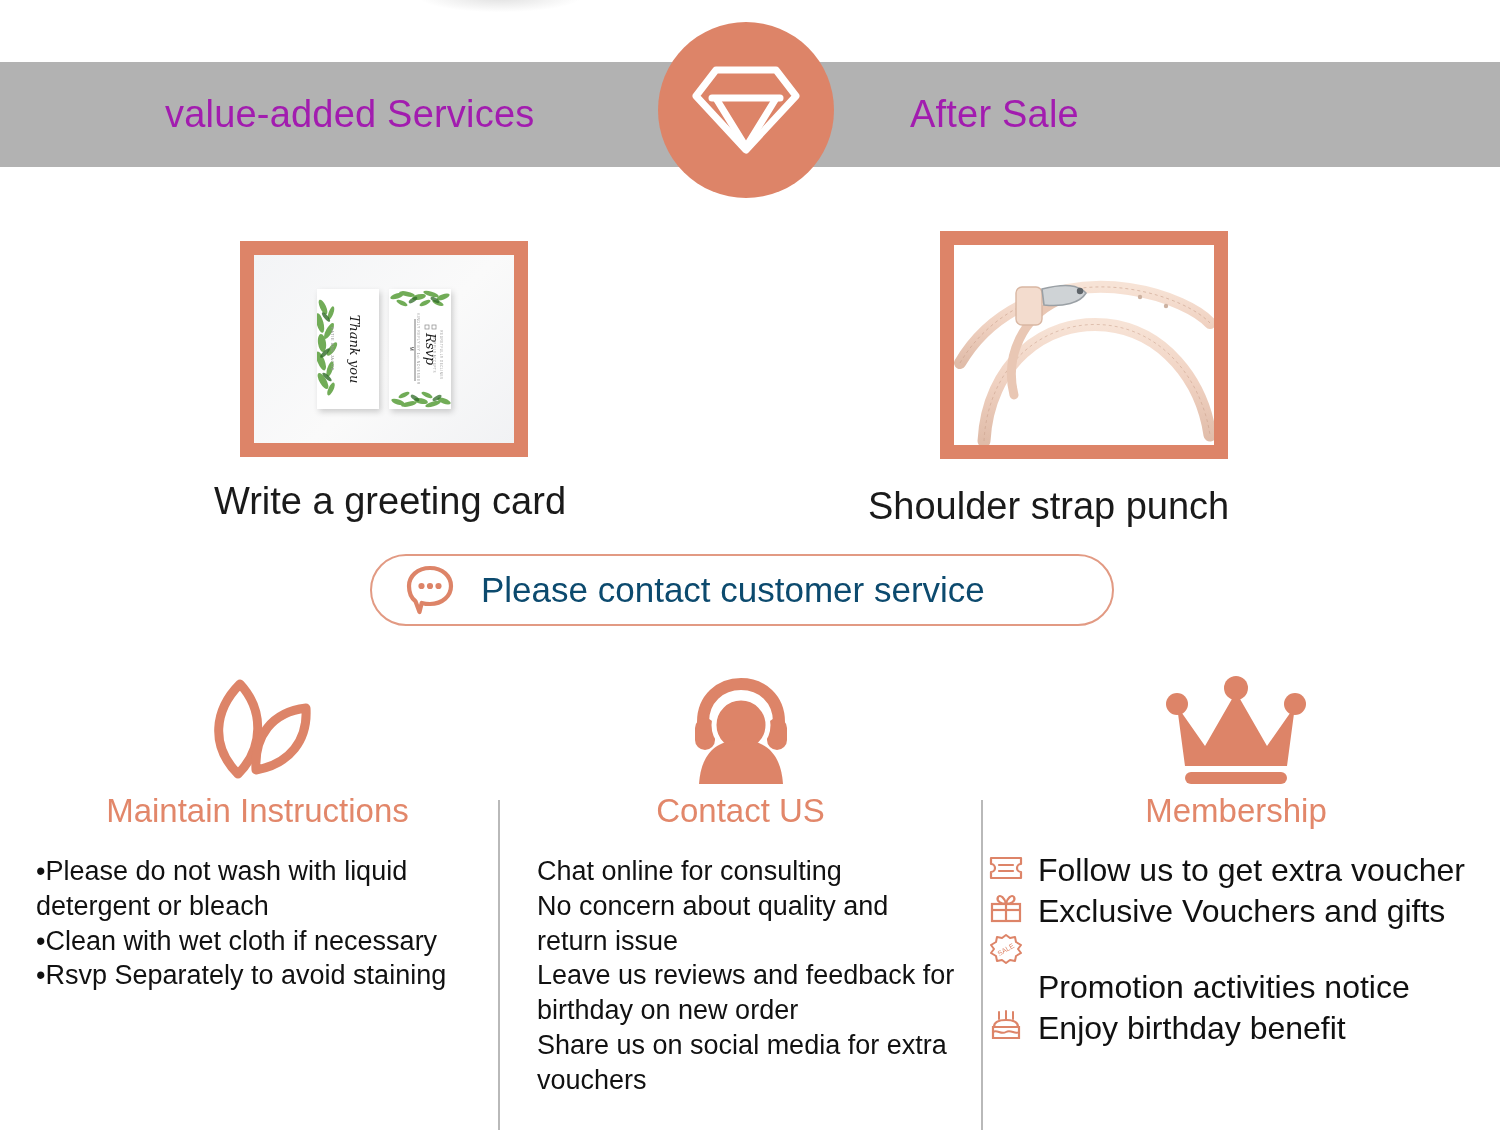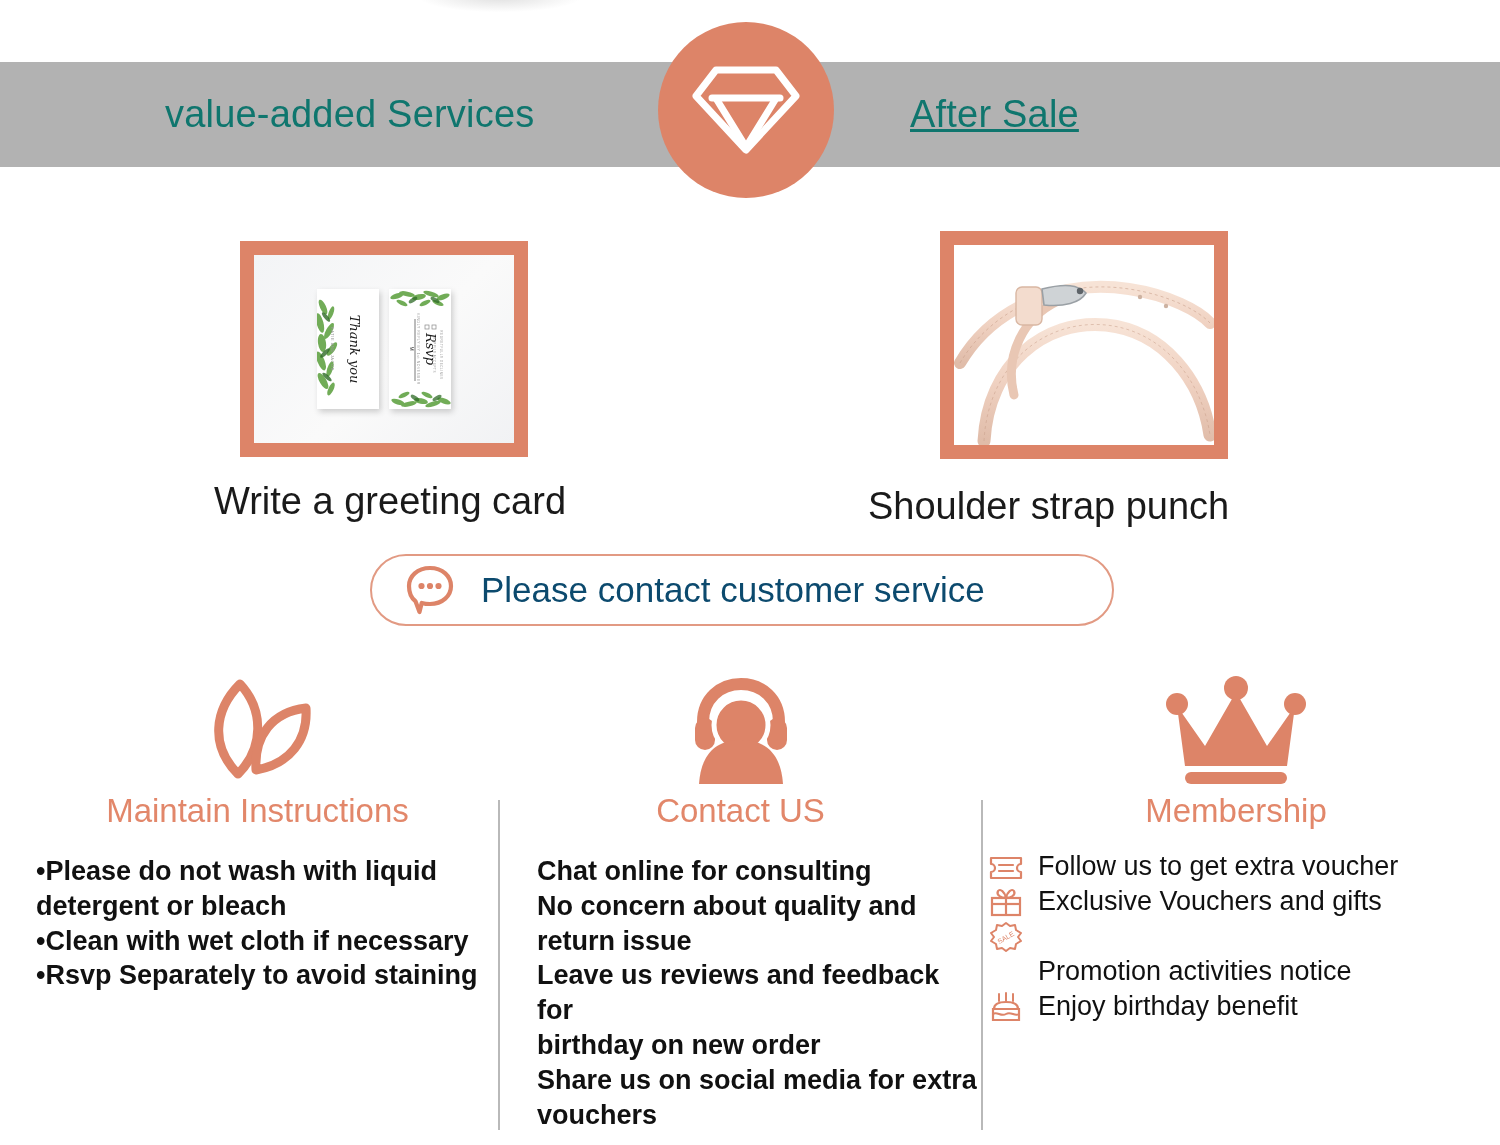--- a/index.html
+++ b/index.html
@@ -18,25 +18,25 @@
   }
 
   
   .banner{
     position:absolute;left:0;top:62px;width:1500px;height:105px;
     background:#b2b2b2;
   }
   .banner-label{
     position:absolute;top:62px;height:105px;
     display:flex;align-items:center;
-    color:#0f766e;font-size:38px;letter-spacing:.2px;
+    color:#a21caf;font-size:38px;letter-spacing:.2px;
     white-space:nowrap;
   }
   .banner-left{left:165px;}
-  .banner-right{left:910px;text-decoration:underline;}
+  .banner-right{left:910px;}
 
   .logo-badge{
     position:absolute;left:658px;top:22px;
     width:176px;height:176px;border-radius:50%;
     background:#dd8468;
     display:flex;align-items:center;justify-content:center;
   }
 
   
   .photo-frame{
@@ -108,27 +108,27 @@
   .col-title{
     text-align:center;color:#e2876a;font-size:33px;
     margin-top:4px;white-space:nowrap;
   }
   .col-body{
     margin-top:24px;font-size:27px;color:#111111;line-height:1.29;
   }
   #col-0 .col-body{padding-left:16px;}
   #col-1 .col-body{padding-left:34px;}
 
-  .bullet-line{display:block;font-weight:bold;}
+  .bullet-line{display:block;}
 
   .perk{
     display:flex;align-items:flex-start;gap:12px;margin-bottom:1px;
   }
   .perk .glyph{width:40px;height:34px;flex:0 0 40px;display:flex;align-items:center;justify-content:center;}
-  .perk .ptext{font-size:27px;color:#111111;line-height:1.25;white-space:nowrap;}
+  .perk .ptext{font-size:32px;color:#111111;line-height:1.25;white-space:nowrap;}
   .perk.no-icon .glyph{visibility:hidden;}
 </style>
 </head>
 <body>
 
 <div class="top-smudge"></div>
 
 <div class="banner"></div>
 
 <div class="banner-label banner-left">value-added Services</div>

